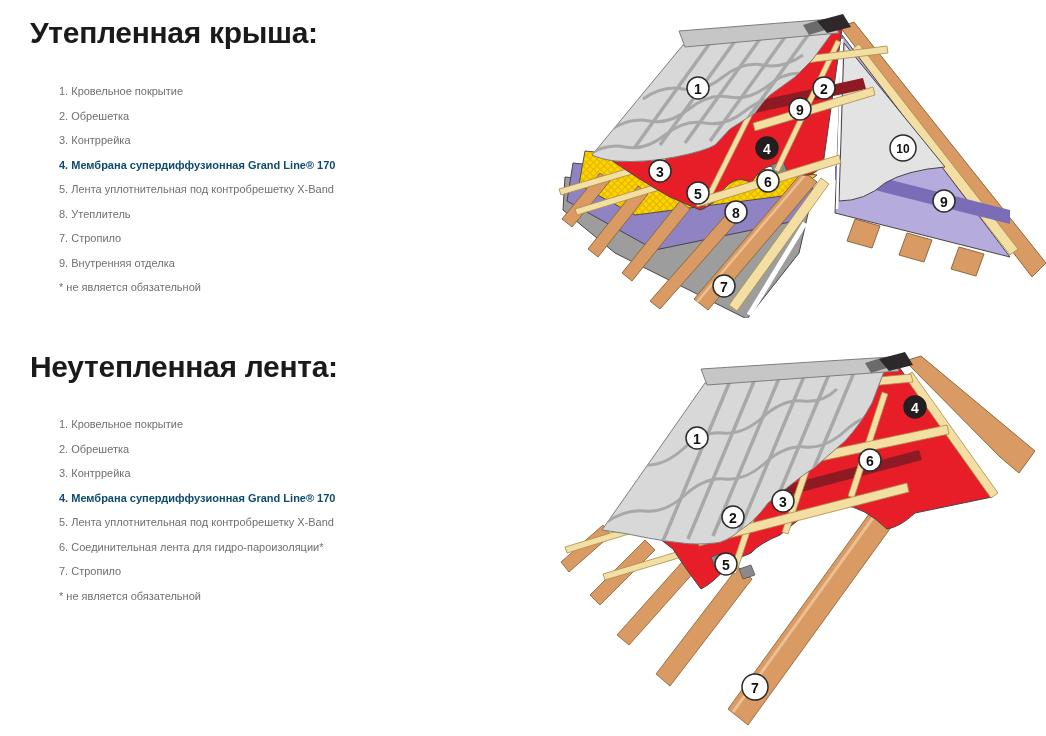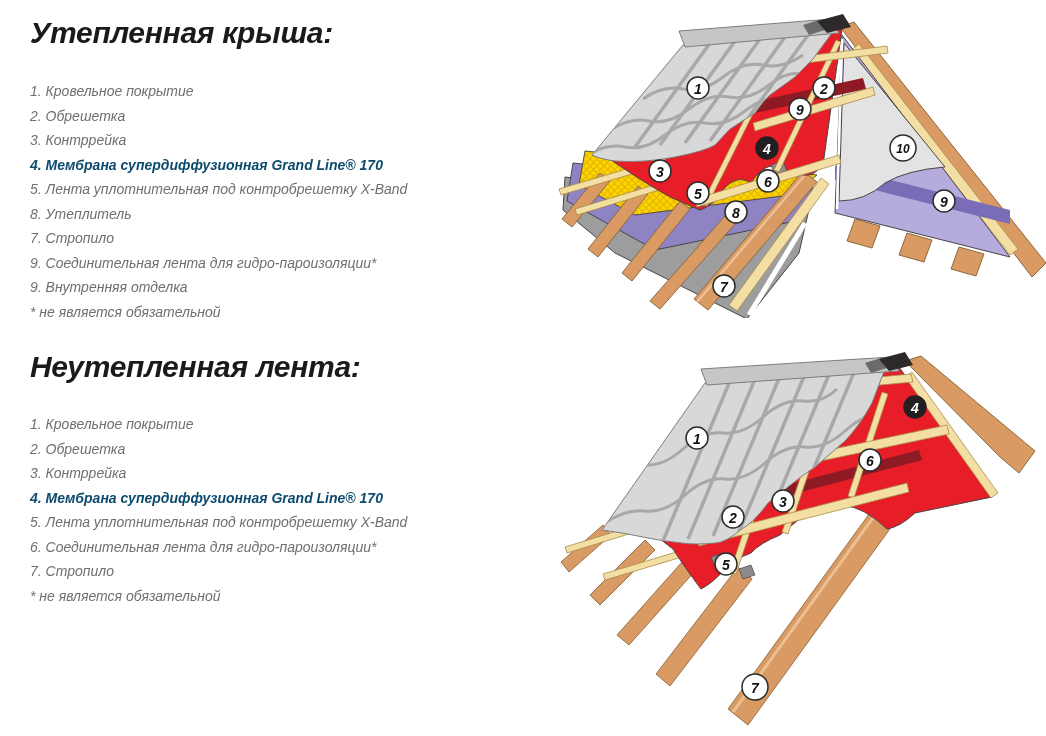--- a/index.html
+++ b/index.html
@@ -1,46 +1,45 @@
 <!DOCTYPE html>
 <html><head>
 <meta charset="utf-8">
 <style>
   html,body{margin:0;padding:0;background:#ffffff;}
   .page{position:relative;width:1046px;height:728px;background:#ffffff;overflow:hidden;
-        font-family:"Liberation Sans","DejaVu Sans",sans-serif;font-style:italic;}
+        font-family:"Liberation Sans","DejaVu Sans",sans-serif;}
   .section-title{position:absolute;left:30px;margin:0;font-size:30px;font-weight:700;
         color:#1a1a1a;letter-spacing:-0.3px;}
   #title-insulated{top:16px;}
   #title-uninsulated{top:350px;}
   ul.legend{position:absolute;left:30px;margin:0;padding:0;list-style:none;}
   #legend-insulated{top:79px;}
   #legend-uninsulated{top:412px;}
-  ul.legend li{font-size:14px;line-height:24.5px;color:#6f6f6f;white-space:nowrap;}
+  ul.legend li{font-size:11px;line-height:24.5px;color:#6f6f6f;white-space:nowrap;margin-left:29px;}
   ul.legend li.bold{font-weight:700;color:#0c4a6e;}
   .diag{position:absolute;}
   #diagram-insulated{left:555px;top:5px;}
   #diagram-uninsulated{left:555px;top:345px;}
   svg text{font-family:"Liberation Sans","DejaVu Sans",sans-serif;}
 </style>
 </head>
 <body>
 
 <div class="page">
 
   <h1 class="section-title" id="title-insulated">Утепленная крыша:</h1>
   <ul class="legend" id="legend-insulated">
       <li>1. Кровельное покрытие</li>
       <li>2. Обрешетка</li>
       <li>3. Контррейка</li>
       <li class="bold">4. Мембрана супердиффузионная Grand Line® 170</li>
       <li>5. Лента уплотнительная под контробрешетку X-Band</li>
       <li>8. Утеплитель</li>
       <li>7. Стропило</li>
-      <li>9. Соединительная лента для гидро-пароизоляции*</li>
       <li>9. Внутренняя отделка</li>
       <li>* не является обязательной</li>
     </ul>
 
   <h1 class="section-title" id="title-uninsulated">Неутепленная лента:</h1>
   <ul class="legend" id="legend-uninsulated">
       <li>1. Кровельное покрытие</li>
       <li>2. Обрешетка</li>
       <li>3. Контррейка</li>
       <li class="bold">4. Мембрана супердиффузионная Grand Line® 170</li>

